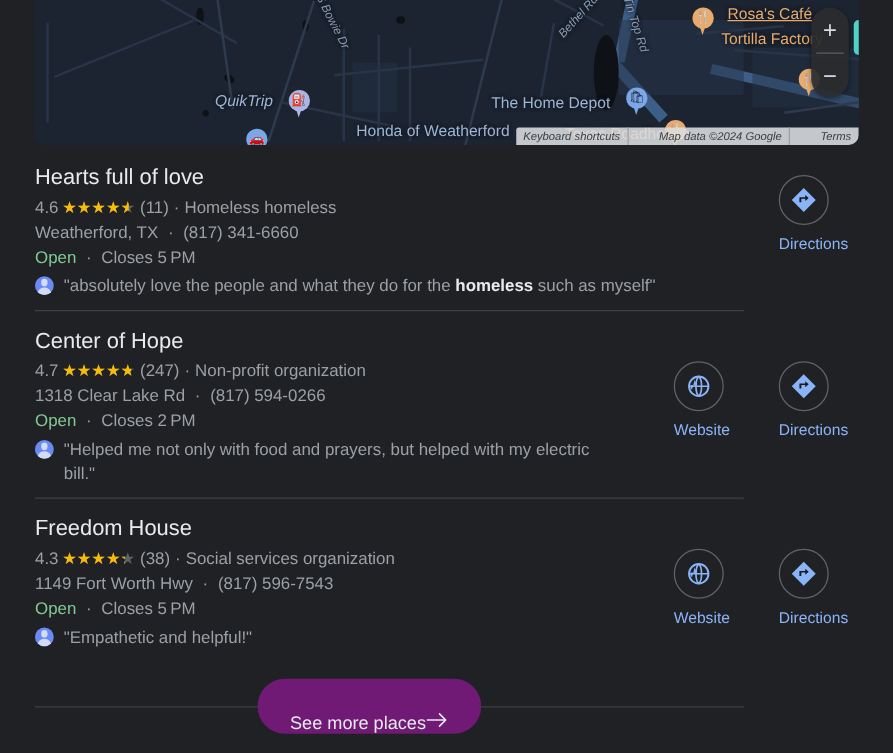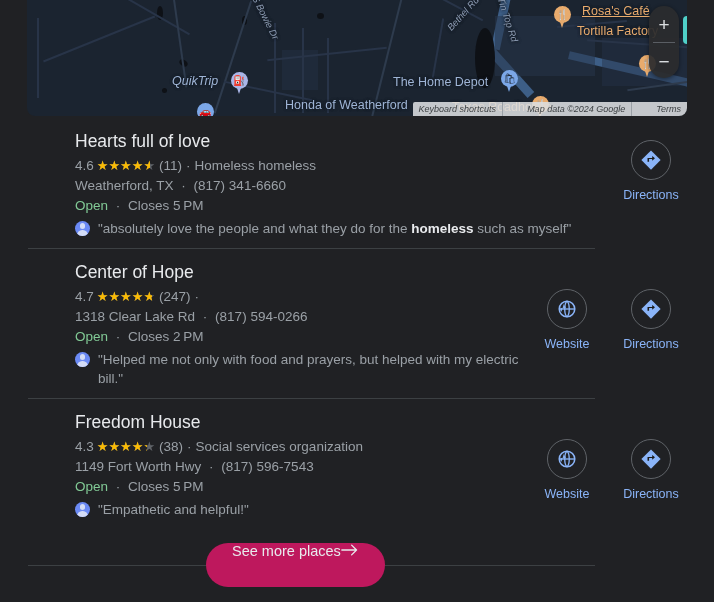--- a/index.html
+++ b/index.html
@@ -102,21 +102,20 @@
   }
   .attrib span + span { border-left: 1px solid #9aa0a6; padding-left: 24px; }
   .attrib .terms { border-radius: 0 0 0 0; }
 
   
   .results { position: absolute; left: 0; top: 118px; width: 714px; }
 
   .place {
     position: relative;
     padding: 12px 0 10px 28px;
-    margin-left: 47px;
   }
   .divider {
     width: 567px; height: 1px;
     background: #3c4043;
     margin-left: 28px;
   }
 
   .place-title {
     color: #e8eaed;
     font-size: 17.5px;
@@ -179,21 +178,21 @@
 
   
   .actions {
     position: absolute; top: 22px;
     display: flex; gap: 28px;
   }
   .actions.one { right: 35px; }
   .actions.two { right: 35px; top: 40px; }
   .action {
     width: 56px;
-    display: flex; flex-direction: column; align-items: center;
+    display: flex; flex-direction: column; align-items: flex-start;
     cursor: pointer;
   }
   .action .circle {
     width: 40px; height: 40px; border-radius: 50%;
     border: 1px solid #5f6368;
     display: flex; align-items: center; justify-content: center;
     margin-bottom: 7px;
   }
   .action .label {
     color: #8ab4f8; font-size: 12.5px; line-height: 16px;
@@ -204,23 +203,23 @@
     position: relative;
     margin-top: 14px;
     height: 44px;
   }
   .see-more-line {
     position: absolute; left: 28px; top: 22px;
     width: 567px; height: 1px; background: #3c4043;
   }
   .see-more-btn {
     position: absolute; left: 206px; top: 0;
-    display: flex; align-items: flex-start; justify-content: center;
+    display: flex; align-items: flex-end; justify-content: center;
     height: 44px; padding: 0 26px;
-    background: #be185d;
+    background: #701a75;
     border-radius: 22px;
     color: #e8eaed; font-size: 14.5px;
     cursor: pointer;
   }
   .arrow-right { display: block; }
 </style>
 </head>
 <body>
 
 <div class="map-wrap">
@@ -363,20 +362,21 @@
   <div class="place">
     <div class="place-title">Center of Hope</div>
     <div class="meta-row">
       <span class="rating-num">4.7</span>
       <span class="stars">
         <span class="bg">★★★★★</span>
         <span class="fg" style="width: 94%;">★★★★★</span>
       </span>
       <span>(247)</span>
       <span class="sep">·</span>
+      <span>Non-profit organization</span>
     </div>
     <div class="addr-row">
       <span>1318 Clear Lake Rd</span>
       <span class="sep">·</span>
       <span>(817) 594-0266</span>
     </div>
     <div class="hours-row">
       <span class="open">Open</span>
       <span class="sep">·</span>
       <span>Closes 2 PM</span>

